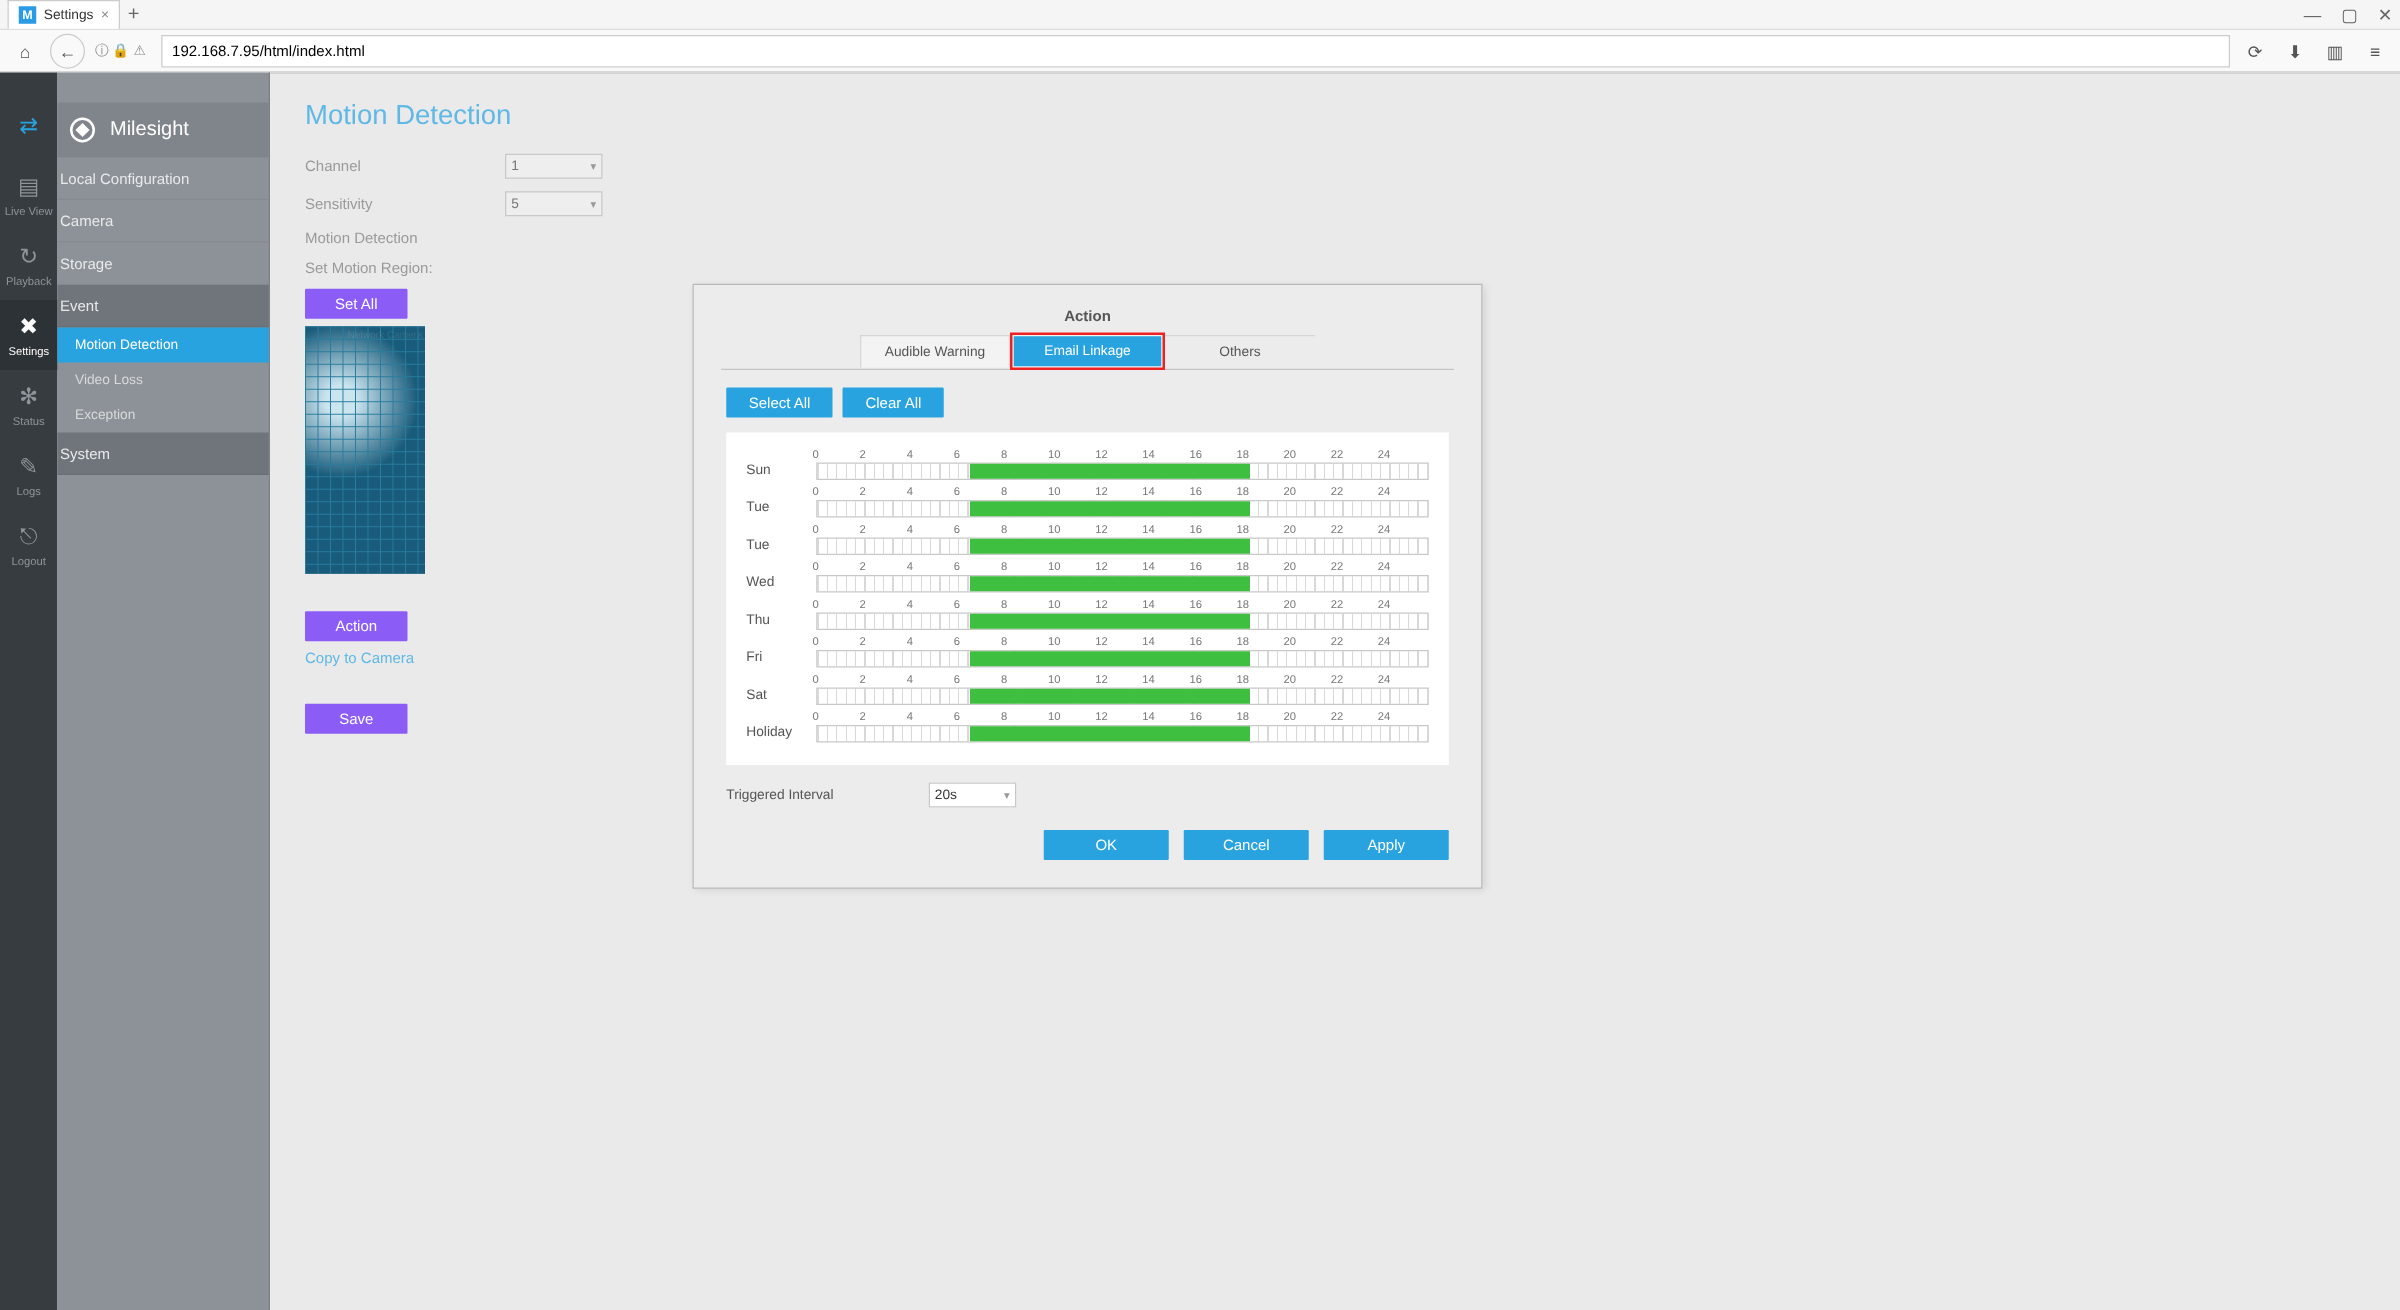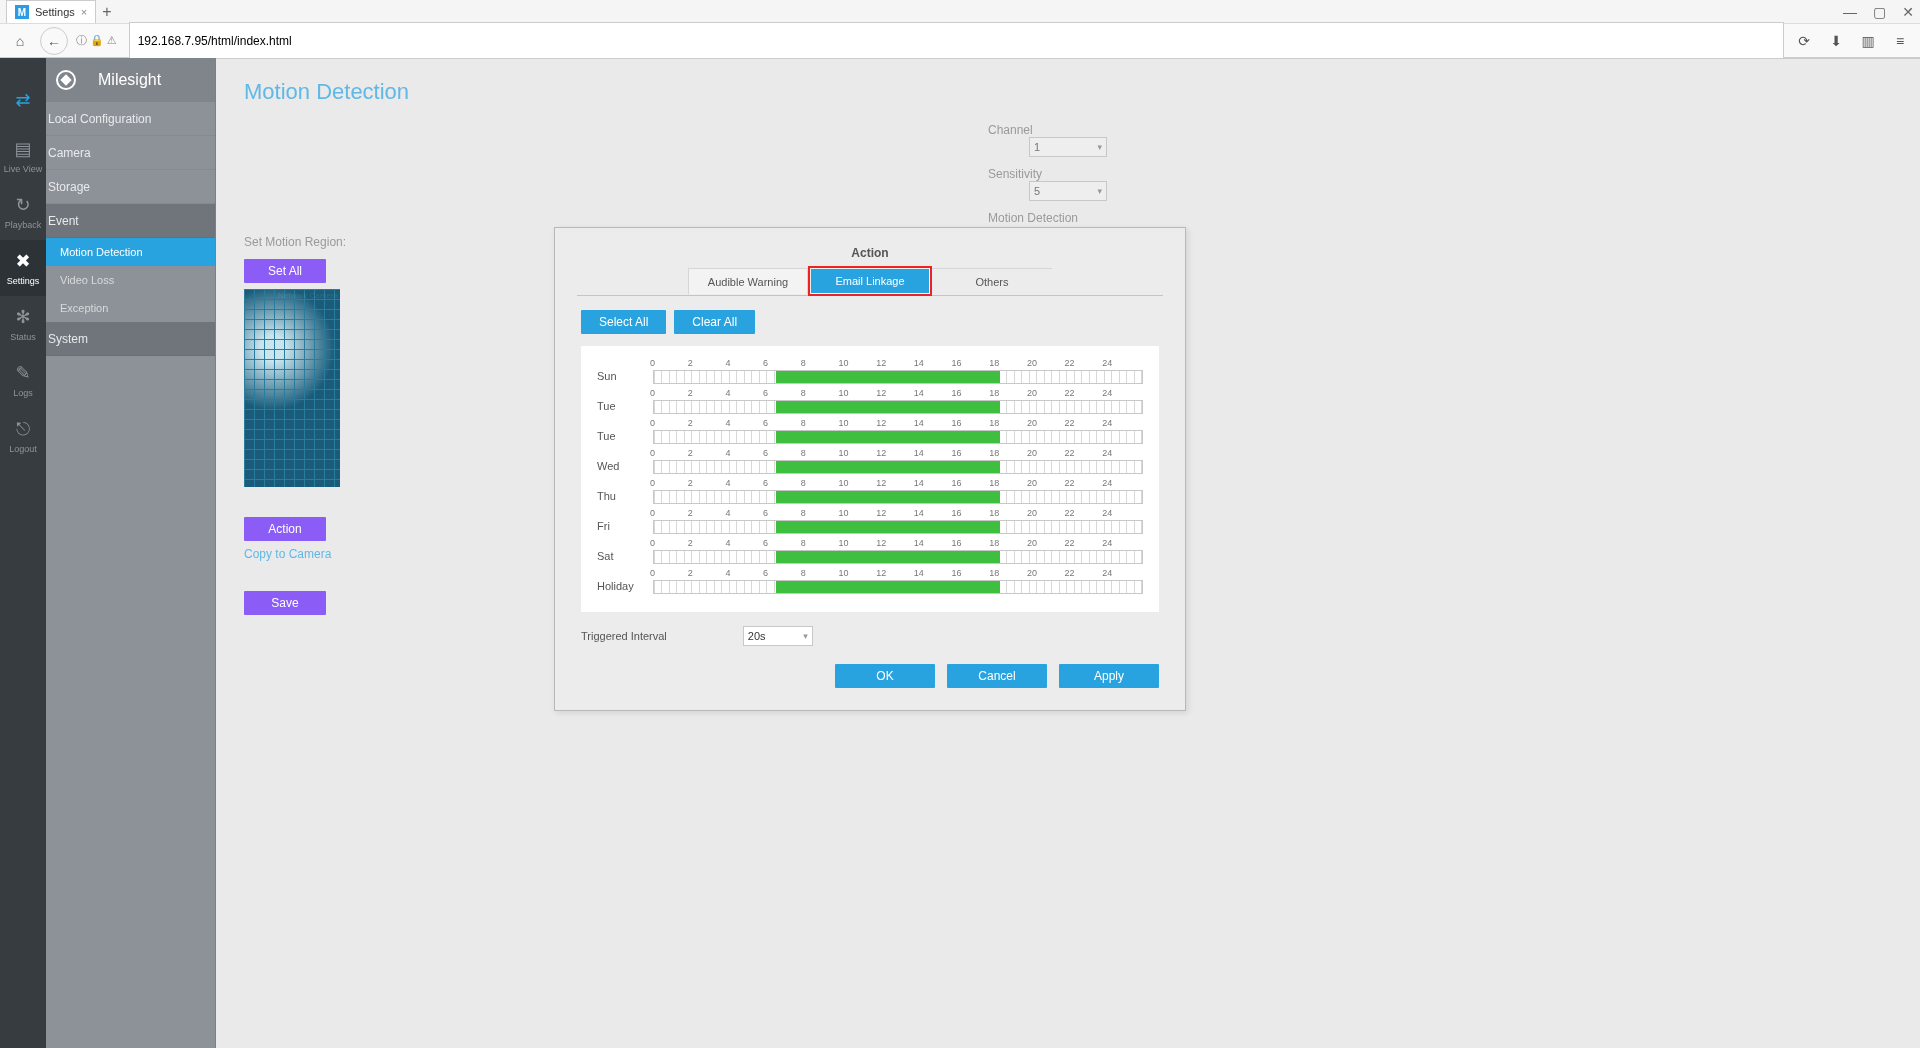--- a/index.html
+++ b/index.html
@@ -8,43 +8,43 @@
 
 .browser-top { background:#f5f5f5; height:24px; display:flex; align-items:center; padding:0 6px; border-bottom:1px solid #ddd; }
 .tab { background:#fff; border:1px solid #ccc; border-bottom:none; height:23px; display:flex; align-items:center; padding:0 8px; gap:6px; font-size:11px; }
 .tab .favicon { width:14px; height:14px; background:#2b9be5; color:#fff; display:flex; align-items:center; justify-content:center; font-weight:bold; font-size:10px; }
 .tab .x { color:#888; cursor:pointer; }
 .new-tab { margin-left:6px; font-size:16px; color:#666; cursor:pointer; }
 .win-controls { margin-left:auto; display:flex; gap:16px; color:#666; font-size:14px; }
 .addr-row { height:34px; background:#f9f9f9; display:flex; align-items:center; padding:0 8px; gap:8px; border-bottom:1px solid #ccc; }
 .addr-row .icon-btn { width:24px; height:24px; display:flex; align-items:center; justify-content:center; color:#555; cursor:pointer; font-size:14px; }
 .addr-row .round { border:1px solid #ccc; border-radius:50%; width:28px; height:28px; }
-.url-input { flex:1; height:37px; border:1px solid #ccc; padding:0 8px; font-size:12px; background:#fff; }
+.url-input { flex:1; height:26px; border:1px solid #ccc; padding:0 8px; font-size:12px; background:#fff; }
 .proto-icons { display:flex; gap:2px; align-items:center; margin-right:4px; font-size:11px; color:#888; }
 
 
 .app { display:flex; height:calc(1048px - 24px - 34px); }
 .icon-rail { width:46px; background:#363c40; display:flex; flex-direction:column; align-items:center; padding-top:14px; }
 .rail-item { width:46px; height:56px; display:flex; flex-direction:column; align-items:center; justify-content:center; gap:4px; color:#8e9499; font-size:9px; cursor:pointer; }
 .rail-item.active { background:#2c3236; color:#fff; }
 .rail-item svg, .rail-item .glyph { color:inherit; }
 .glyph { font-size:18px; }
 
 .side-nav { width:170px; background:#8d9298; display:flex; flex-direction:column; border-right:1px solid #7c8187; }
-.brand { height:44px; background:#80858c; display:flex; align-items:center; padding-left:10px; color:#fff; font-size:16px; font-weight:500; gap:22px; }
+.brand { height:44px; background:#80858c; display:flex; align-items:center; padding-left:10px; color:#fff; font-size:16px; font-weight:500; gap:12px;margin-top:24px; }
 .brand .logo-icon { width:20px; height:20px; border:2px solid #fff; border-radius:50%; display:flex; align-items:center; justify-content:center; }
 .brand .logo-icon::after { content:""; width:8px; height:8px; background:#fff; transform:rotate(45deg); }
 .nav-item { height:34px; display:flex; align-items:center; padding-left:2px; color:#e8eaec; font-size:12px; cursor:pointer; border-bottom:1px solid rgba(0,0,0,0.05); }
 .nav-item.dark { background:#6f757b; }
 .nav-sub { height:28px; display:flex; align-items:center; padding-left:14px; color:#d8dadc; font-size:11px; cursor:pointer; }
 .nav-sub.active { background:#29a3df; color:#fff; }
 
 .content { flex:1; background:#eaeaea; position:relative; padding:20px 28px; border-top:1px solid #ccc; }
 .page-title { color:#5fb8e6; font-size:22px; font-weight:400; margin-bottom:18px; }
-.form-row { display:flex; align-items:center; margin-bottom:10px;flex-direction:column; }
+.form-row { display:flex; align-items:center; margin-bottom:10px; }
 .form-label { width:160px; color:#9a9a9a; font-size:12px; }
 .select-dis { width:78px; height:20px; background:#eee; border:1px solid #c8c8c8; font-size:11px; padding:0 4px; color:#777; display:flex; align-items:center; justify-content:space-between; }
 .select-dis .chev { font-size:9px; color:#999; }
 
 .btn { background:#29a3df; color:#fff; border:none; height:24px; padding:0 18px; font-size:12px; cursor:pointer; border-radius:1px; }
 .btn.light { background:#8b5cf6; }
 .camera-thumb { width:96px; height:198px; background:#1a6a8a; margin-top:6px; position:relative; overflow:hidden; }
 .camera-thumb .label { position:absolute; top:2px; right:2px; font-size:8px; color:#fff; }
 .camera-thumb .grid { position:absolute; inset:0; background:
   linear-gradient(#2a7fa0 1px,transparent 1px) 0 0/10px 10px,

